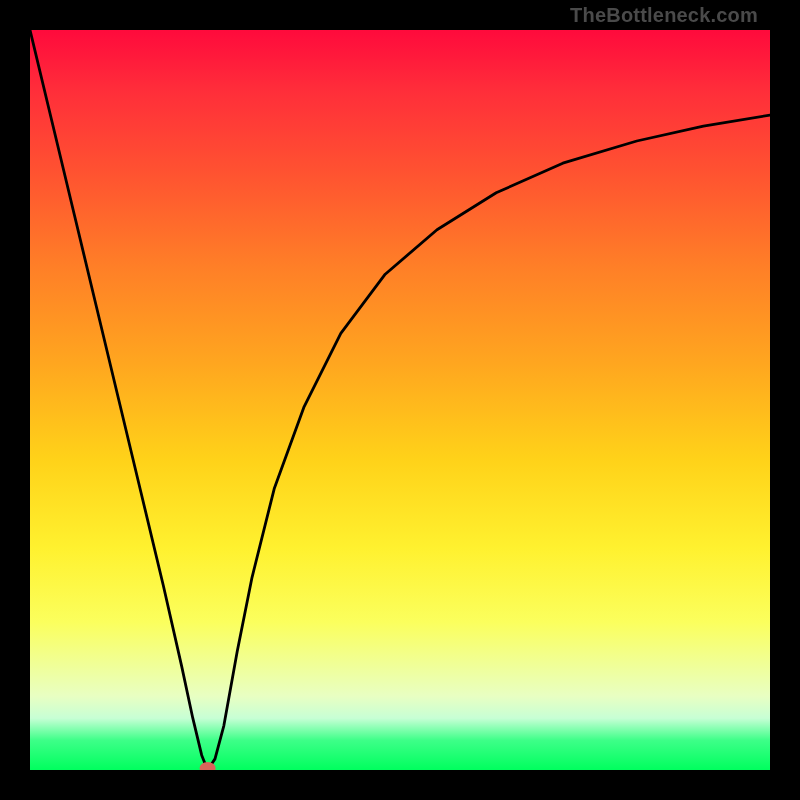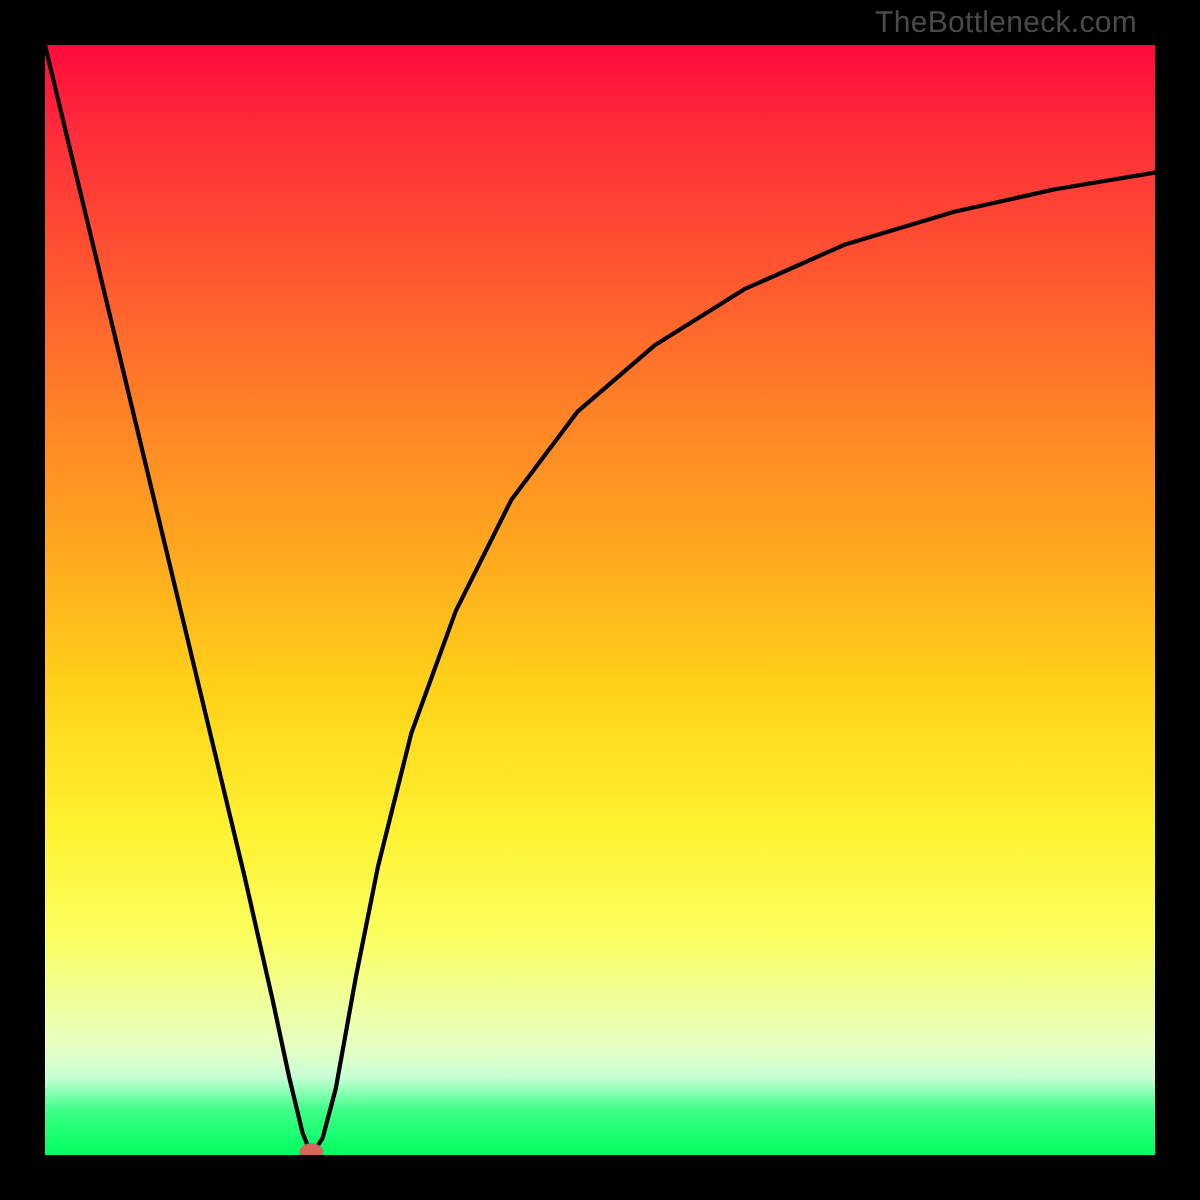--- a/index.html
+++ b/index.html
@@ -46,21 +46,21 @@
       #3dff88 96%,
       #00ff5e 100%
     );
   }
   .watermark {
     position: absolute;
     top: 4px;
     right: 42px;
     color: #4a4a4a;
     font-size: 20px;
-    font-weight: normal;
+    font-weight: bold;
     letter-spacing: 0.2px;
   }
   svg.curve {
     position: absolute;
     top: 0;
     left: 0;
     width: 740px;
     height: 740px;
   }
 </style>

